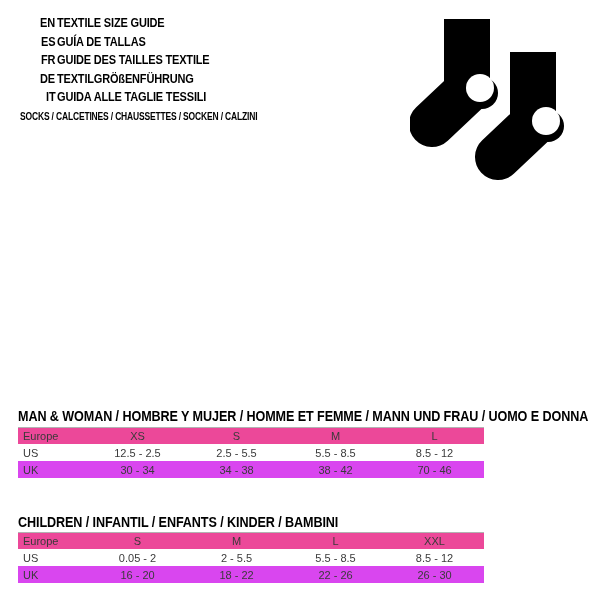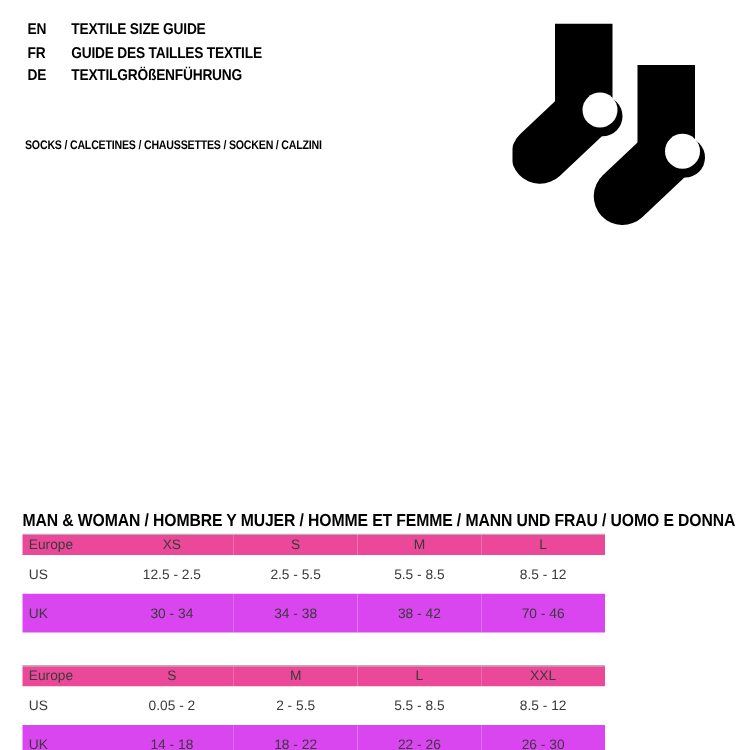--- a/index.html
+++ b/index.html
@@ -6,21 +6,21 @@
   .page{
     position:relative;width:600px;height:600px;background:#ffffff;overflow:hidden;
     font-family:"Liberation Sans","DejaVu Sans",sans-serif;color:#000;
   }
   .cond{display:inline-block;transform:scaleX(0.88);transform-origin:0 50%;white-space:nowrap;}
   .cond85{display:inline-block;transform:scaleX(0.85);transform-origin:0 50%;white-space:nowrap;}
   .cond90{display:inline-block;transform:scaleX(0.90);transform-origin:0 50%;white-space:nowrap;}
 
   
   .langs{position:absolute;left:22px;top:14px;}
-  .lang-row{display:flex;height:18.5px;align-items:center;}
+  .lang-row{display:flex;height:18.5px;align-items:center;text-align:right;}
   .lang-code{width:35px;font-weight:bold;font-size:12.5px;letter-spacing:-0.2px;}
   .lang-label{font-weight:bold;font-size:12.5px;letter-spacing:-0.2px;}
 
   
   .category-title{position:absolute;left:20px;top:111px;font-weight:bold;font-size:10px;letter-spacing:-0.2px;}
 
   
   .socks-icon{position:absolute;left:410px;top:15px;width:158px;height:168px;}
 
   
@@ -32,41 +32,49 @@
     font-size:11px;color:#3a3a3a;
   }
   table.size.t1{top:427px;}
   table.size.t2{top:532px;}
   table.size col.c0{width:70px;}
   table.size col.cv{width:99px;}
   table.size th{
     background:#ec4899;height:16px;font-weight:normal;text-align:center;
     border-top:1px solid #b2b2b2;padding:0;
   }
-  table.size td{height:31px;text-align:center;padding:0;}
+  table.size td{height:17px;text-align:center;padding:0;}
   table.size th:first-child, table.size td:first-child{text-align:left;padding-left:5px;}
   table.size tr.alt{background:#d946ef;}
 </style>
 </head>
 <body>
 
 <div class="page">
 
   <div class="langs">
     <div class="lang-row">
       <span class="lang-code"><span class="cond">EN</span></span>
       <span class="lang-label"><span class="cond">TEXTILE SIZE GUIDE</span></span>
     </div>
     <div class="lang-row">
+      <span class="lang-code"><span class="cond">ES</span></span>
+      <span class="lang-label"><span class="cond">GUÍA DE TALLAS</span></span>
+    </div>
+    <div class="lang-row">
       <span class="lang-code"><span class="cond">FR</span></span>
       <span class="lang-label"><span class="cond">GUIDE DES TAILLES TEXTILE</span></span>
     </div>
     <div class="lang-row">
       <span class="lang-code"><span class="cond">DE</span></span>
       <span class="lang-label"><span class="cond">TEXTILGRÖßENFÜHRUNG</span></span>
+    </div>
+    <div class="lang-row">
+      <span class="lang-code"><span class="cond">IT</span></span>
+      <span class="lang-label"><span class="cond">GUIDA ALLE TAGLIE TESSILI</span></span>
     </div>
   </div>
 
   <div class="category-title">
     <span class="cond85">SOCKS / CALCETINES / CHAUSSETTES / SOCKEN / CALZINI</span>
   </div>
 
   <svg class="socks-icon" viewBox="0 0 158 168" xmlns="http://www.w3.org/2000/svg" aria-hidden="true">
     <g id="sock">
       <rect x="34" y="4" width="46" height="70" fill="#000"></rect>
@@ -108,20 +116,23 @@
       <tr class="alt">
         <td>UK</td>
         <td>30 - 34</td>
         <td>34 - 38</td>
         <td>38 - 42</td>
         <td>70 - 46</td>
       </tr>
     </tbody>
   </table>
 
+  <div class="tbl-title t2">
+    <span class="cond90">CHILDREN / INFANTIL / ENFANTS / KINDER / BAMBINI</span>
+  </div>
   <table class="size t2">
     <colgroup>
         <col class="c0">
         <col class="cv">
         <col class="cv">
         <col class="cv">
         <col class="cv">
       </colgroup>
     <thead>
       <tr>
@@ -135,21 +146,21 @@
     <tbody>
       <tr>
         <td>US</td>
         <td>0.05 - 2</td>
         <td>2 - 5.5</td>
         <td>5.5 - 8.5</td>
         <td>8.5 - 12</td>
       </tr>
       <tr class="alt">
         <td>UK</td>
-        <td>14 - 18</td>
+        <td>16 - 20</td>
         <td>18 - 22</td>
         <td>22 - 26</td>
         <td>26 - 30</td>
       </tr>
     </tbody>
   </table>
 
 </div>
 
 </body></html>

